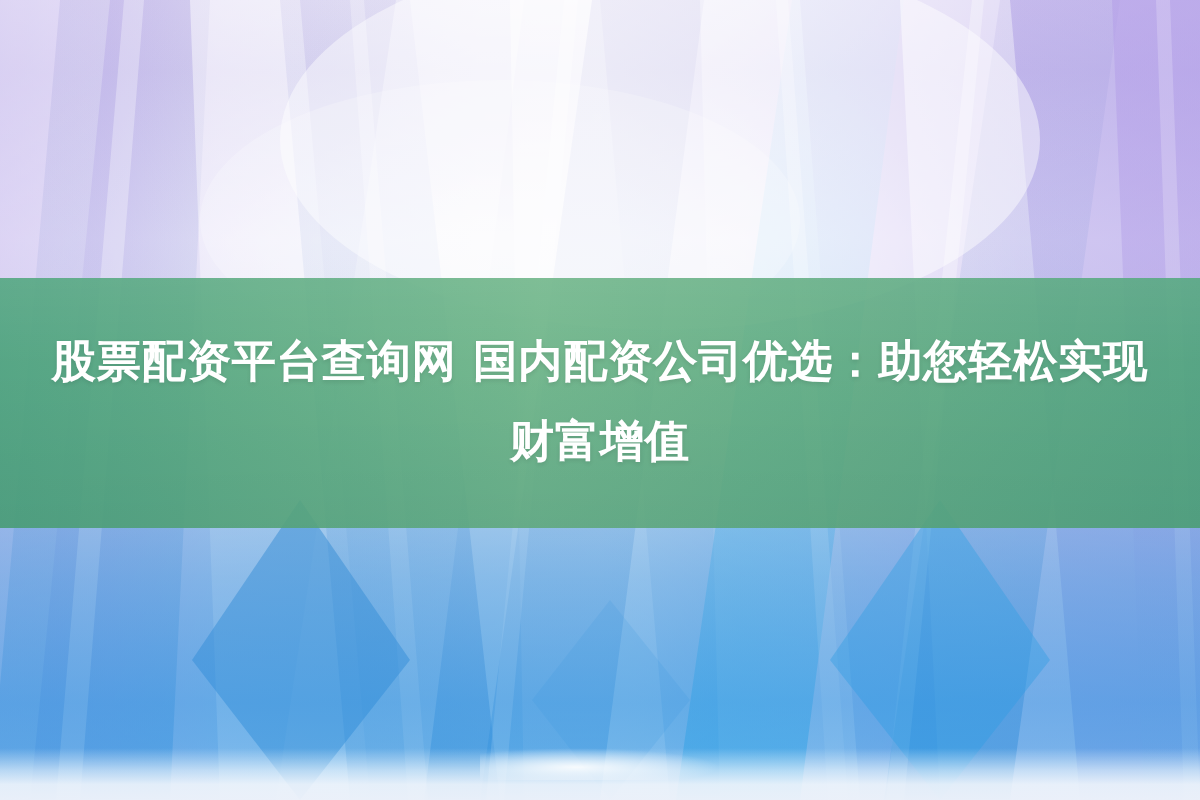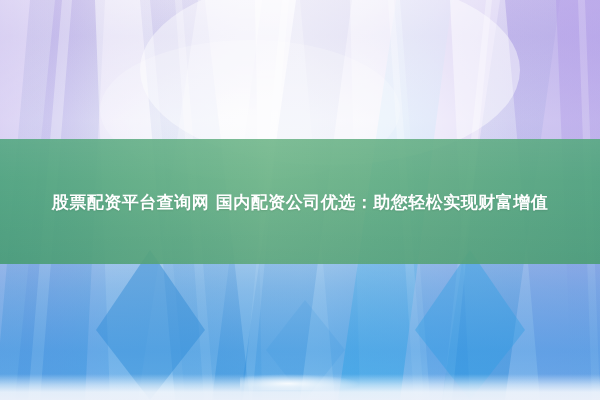--- a/index.html
+++ b/index.html
@@ -124,21 +124,21 @@
     pointer-events: none;
   }
 
   .title-text {
     position: relative;
     z-index: 2;
     width: 560px;
     margin: 0 auto;
     text-align: center;
     color: #ffffff;
-    font-size: 17px;
+    font-size: 22px;
     font-weight: bold;
     line-height: 40px;
     letter-spacing: 0.5px;
     text-shadow: 0 1px 2px rgba(0,0,0,0.10);
     word-break: break-all;
   }
 </style>
 </head>
 <body>
 

